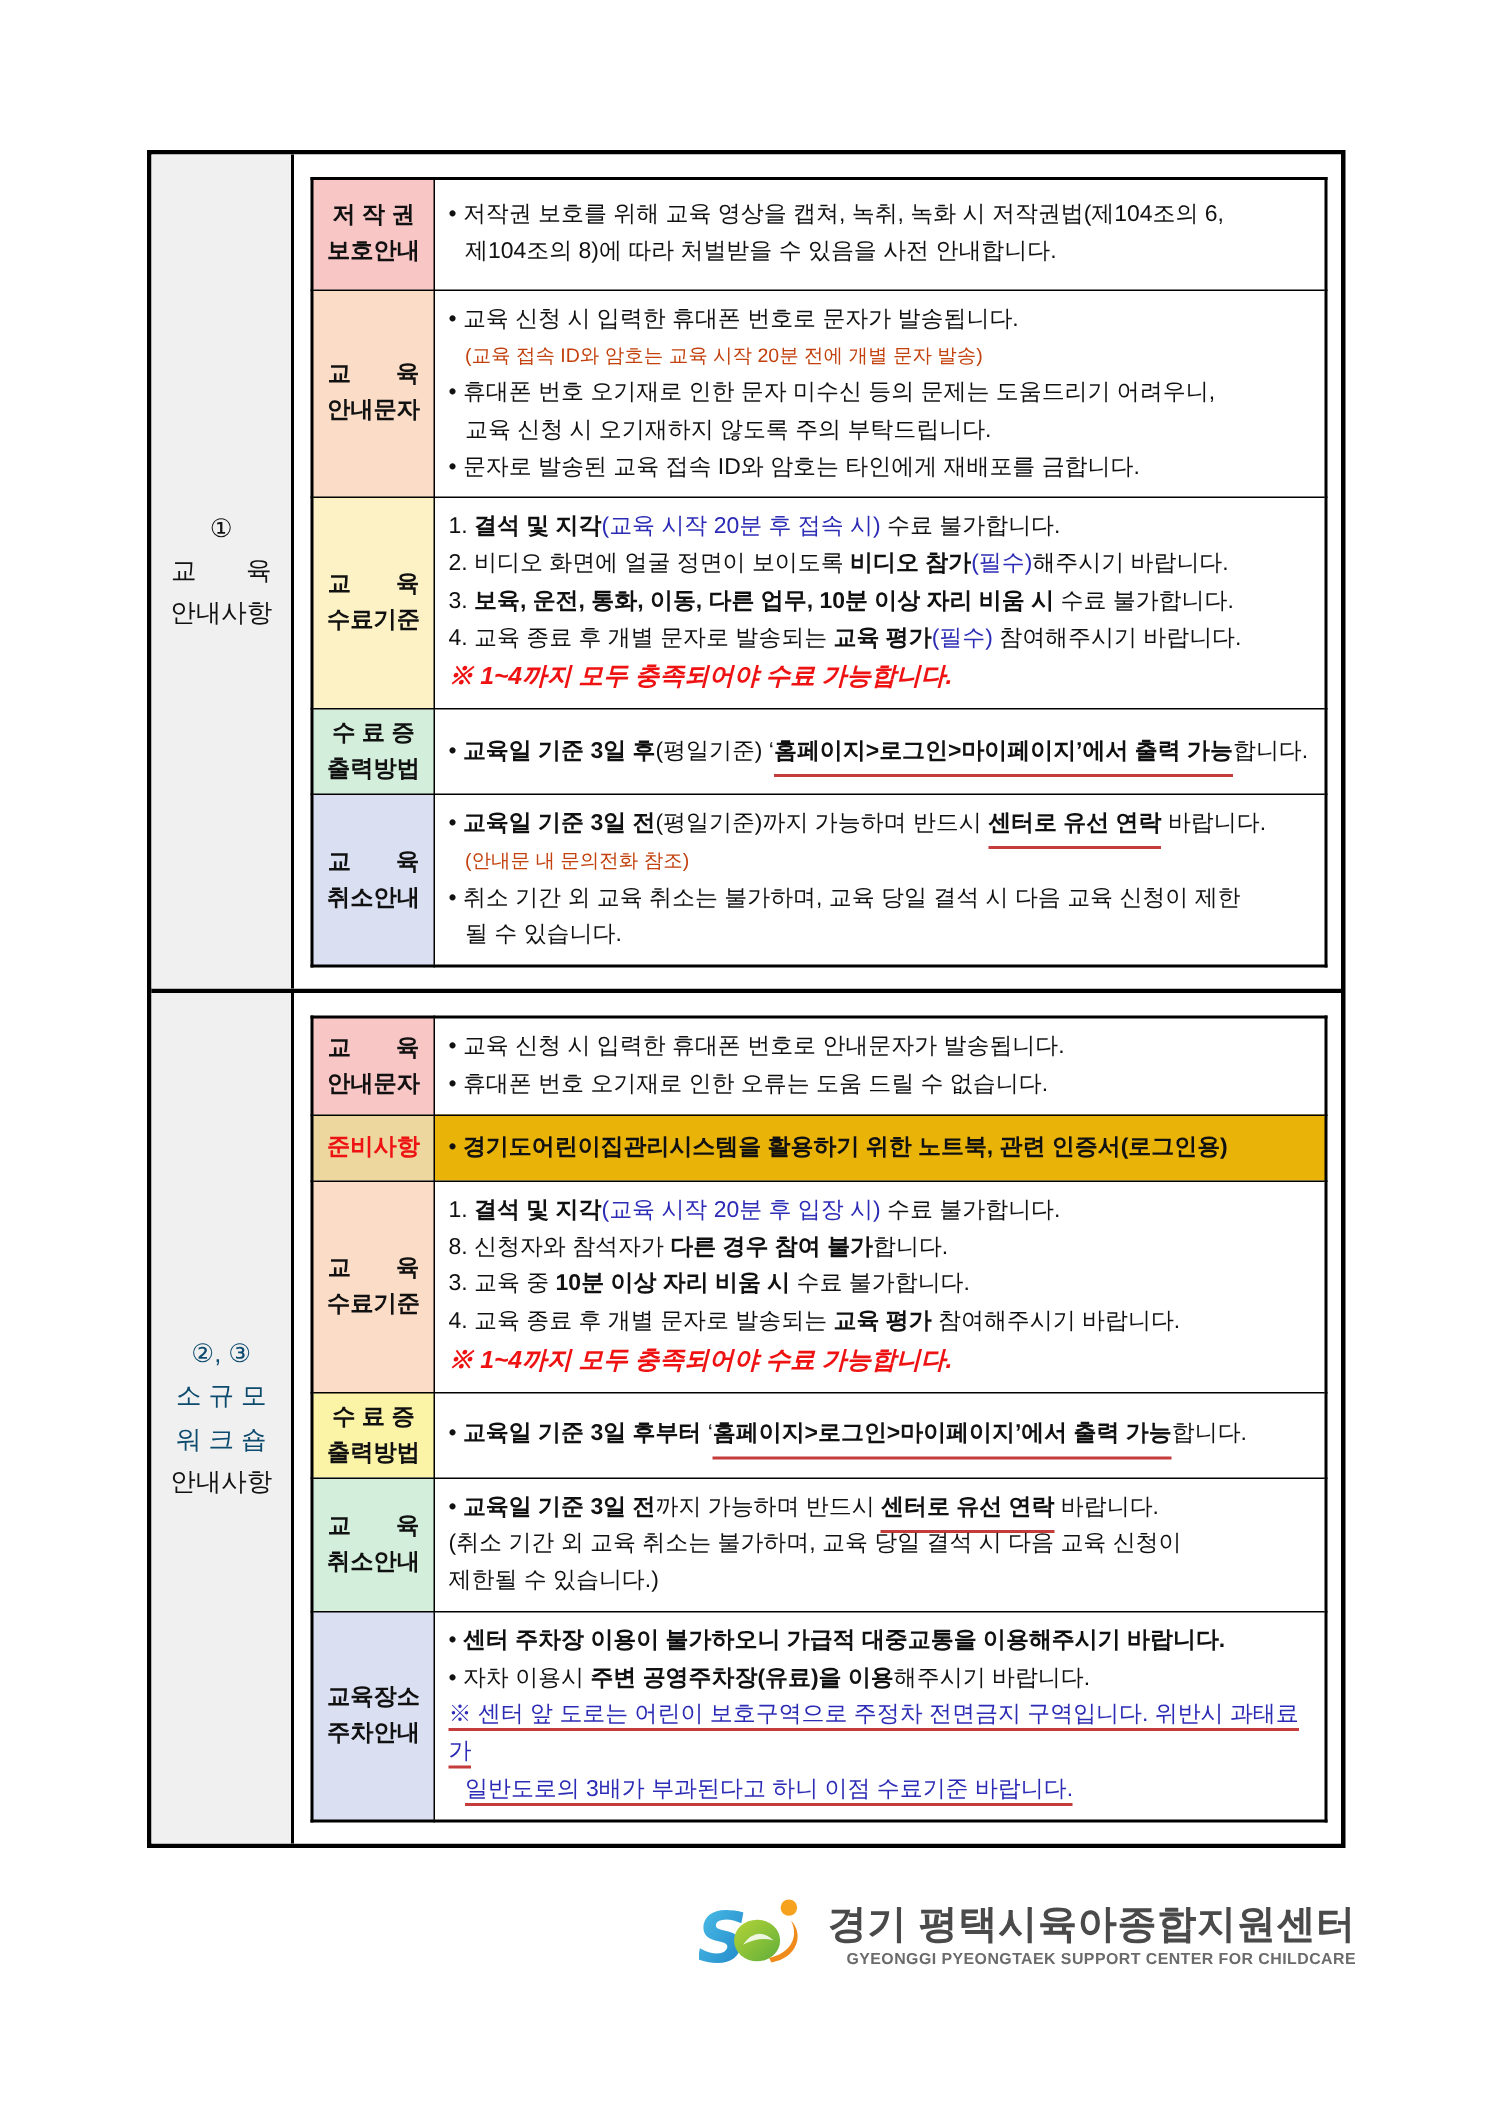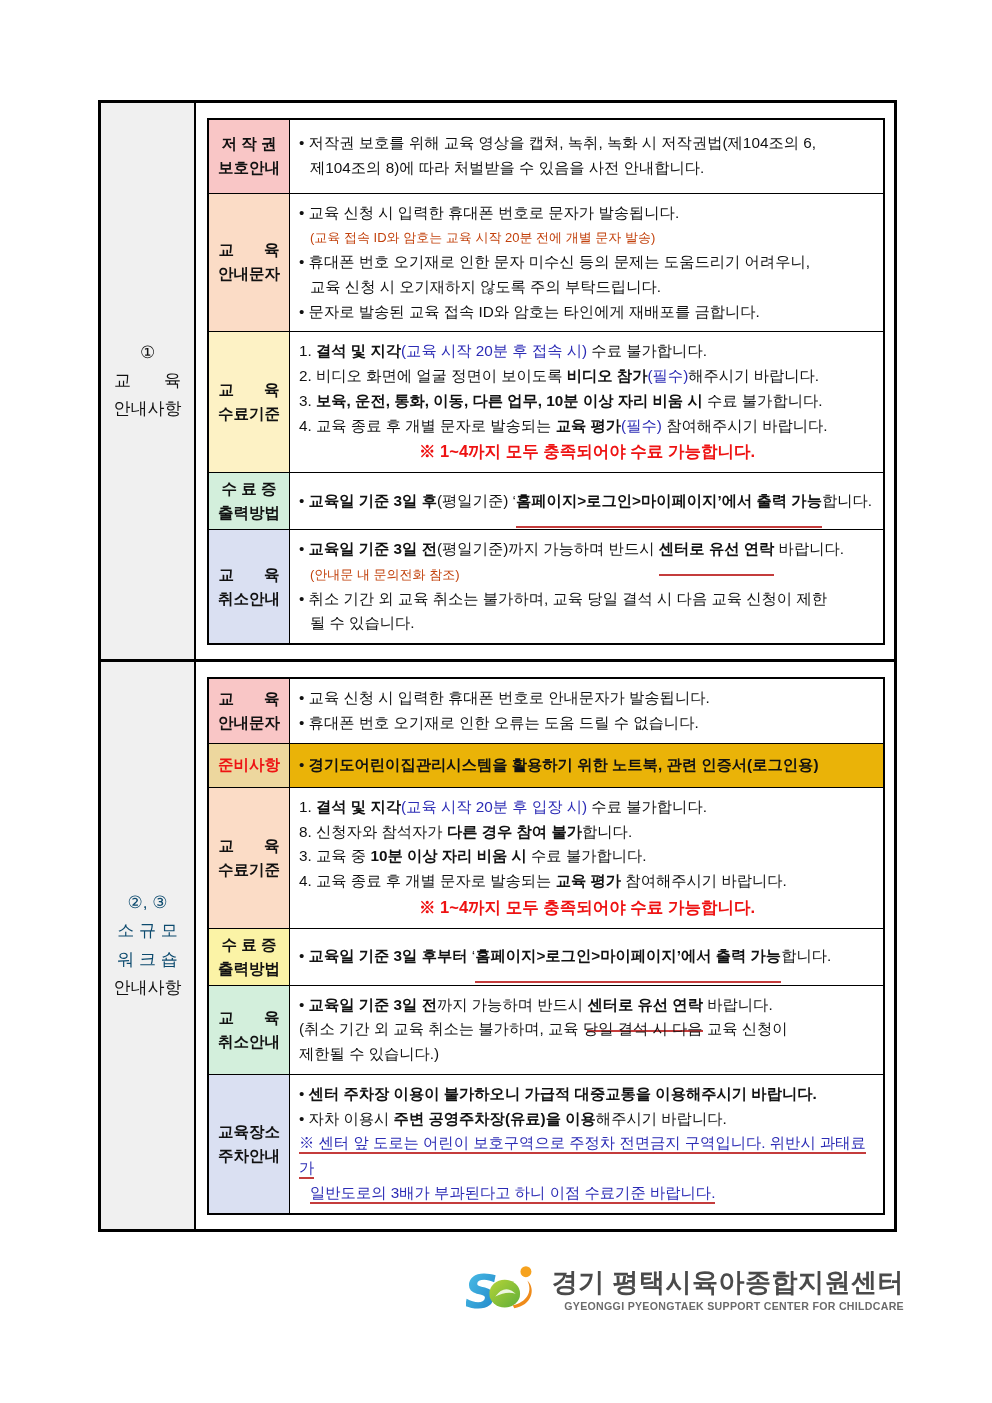--- a/index.html
+++ b/index.html
@@ -28,28 +28,28 @@
   }
   td{border:1.5px solid #000;vertical-align:middle;}
   td.hd{
     width:78px;text-align:center;font-weight:bold;font-size:15.5px;
     line-height:1.55;padding:4px 1px;white-space:pre;
   }
   td.hd .hd-line{white-space:pre;}
   td.hd.hd-red{color:#ee1212;}
   td.ct{padding:7px 8px 7px 9px;font-size:15.3px;line-height:1.62;}
   .ln{margin:0;}
-  .ln-center{text-align:center;}
+  .ln-center{font-style:italic;}
   .ln-indent{padding-left:11px;}
   .r-n{}
   .r-b{font-weight:bold;}
   .r-blue{color:#2b2bb5;}
   .r-sblue{color:#c2410c;font-size:13px;}
   .r-redb{color:#ee1212;font-weight:bold;font-size:16.5px;}
-  .r-bu{font-weight:bold;border-bottom:2px solid #c43c3c;padding-bottom:17px;}
+  .r-bu{font-weight:bold;border-bottom:2px solid #c43c3c;padding-bottom:7px;}
   .r-blueu{color:#2b2bb5;border-bottom:2px solid #c43c3c;padding-bottom:1px;}
   .footer{
     position:absolute;top:1262px;right:88px;display:flex;align-items:center;gap:10px;
   }
   .footer-text{display:flex;flex-direction:column;align-items:flex-end;}
   .footer-title{
     font-size:26px;font-weight:bold;color:#4a4a4a;letter-spacing:0.5px;line-height:1.1;
   }
   .footer-sub{
     font-size:10.6px;font-weight:bold;color:#6b6b6b;letter-spacing:0.3px;margin-top:3px;

